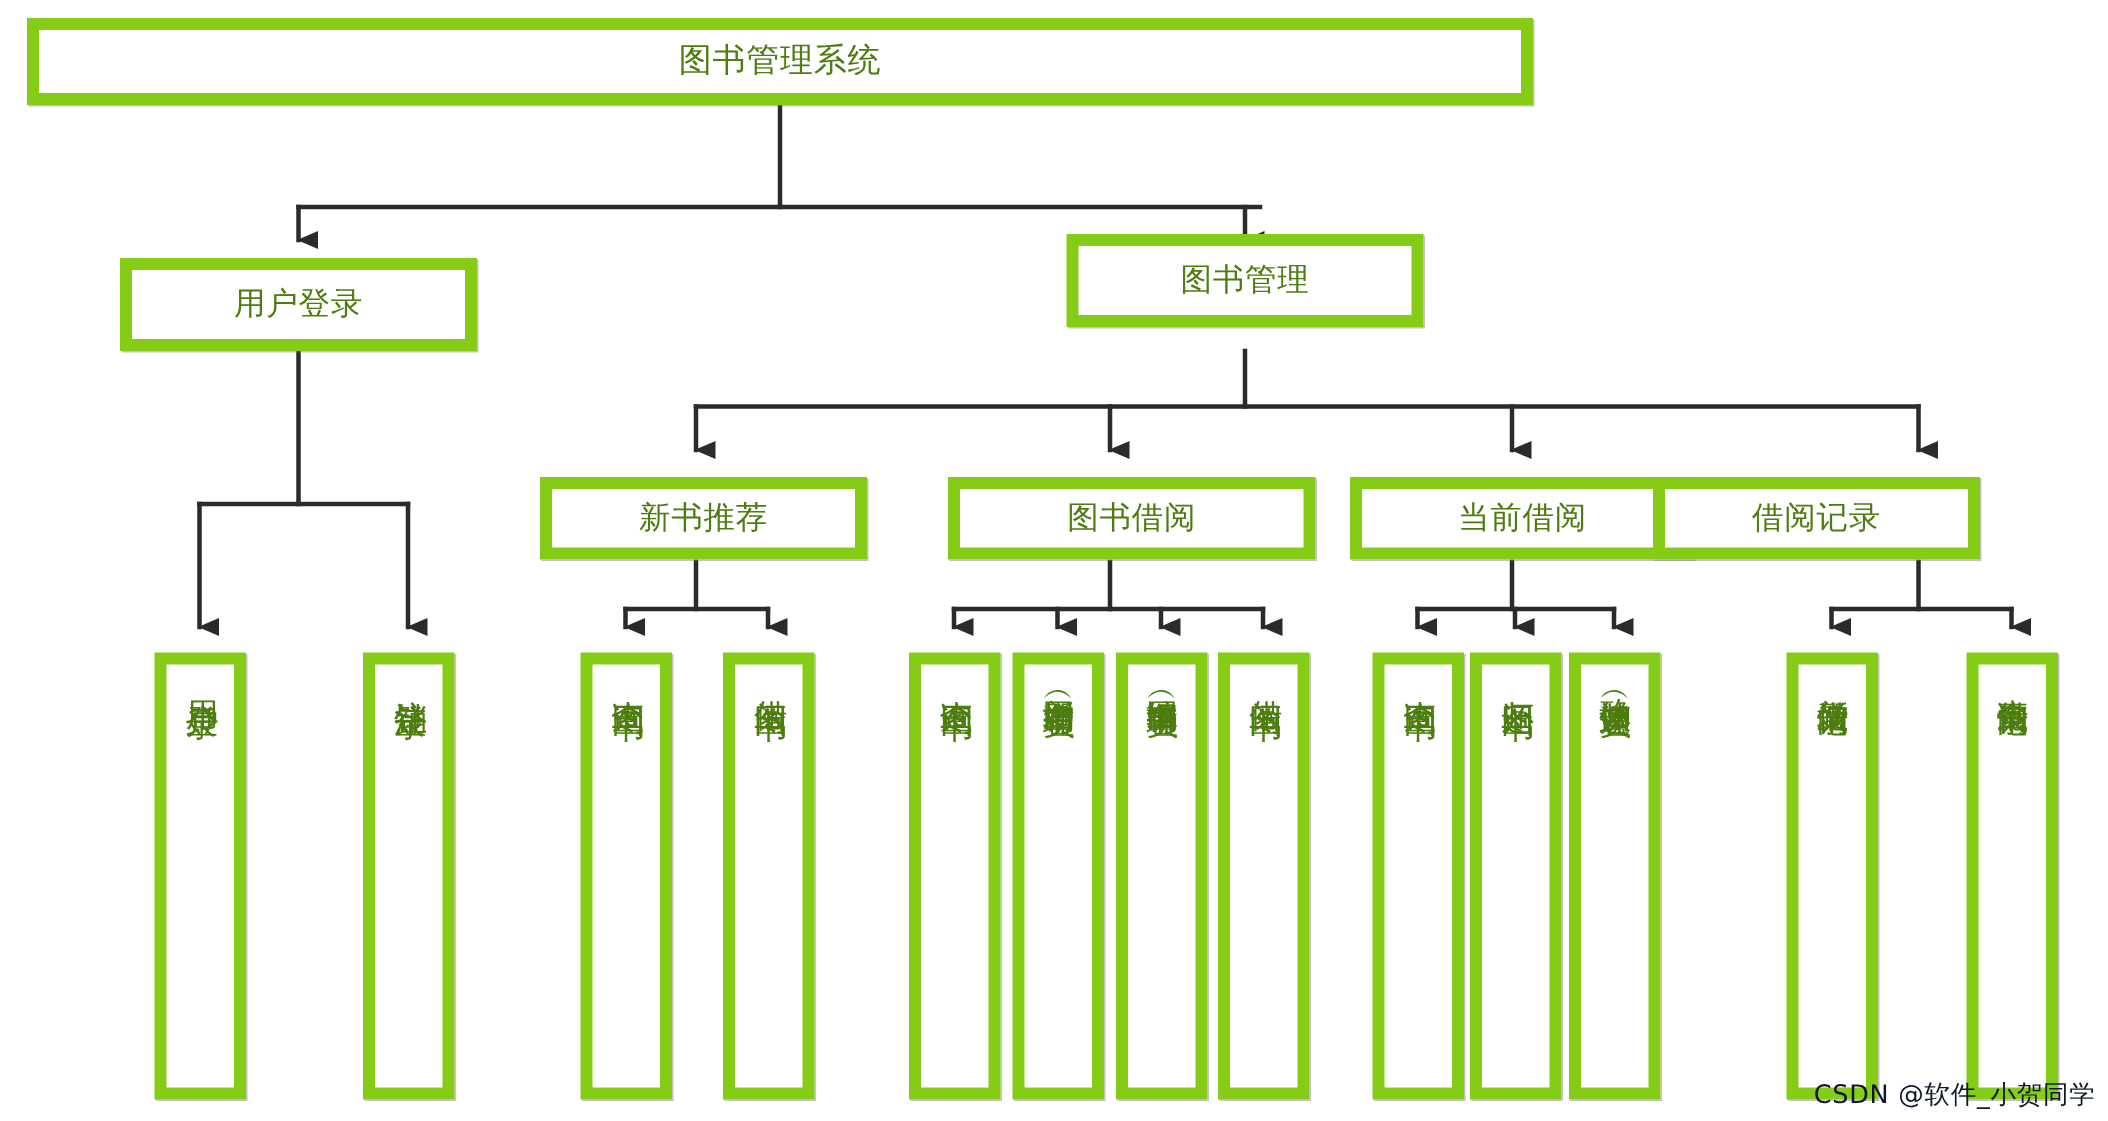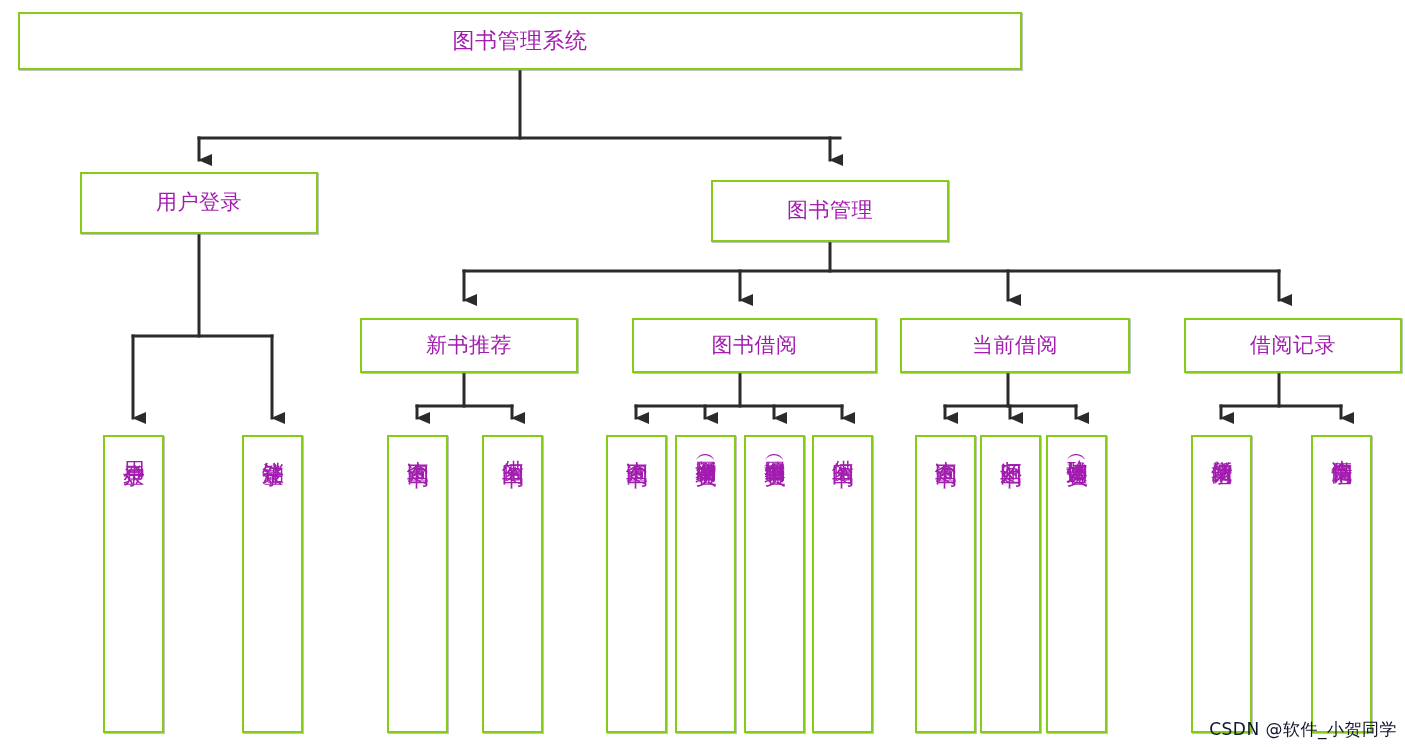--- a/index.html
+++ b/index.html
@@ -23,25 +23,25 @@
     left: 0;
     top: 0;
     width: 1405px;
     height: 747px;
     pointer-events: none;
   }
   .node {
     position: absolute;
     box-sizing: border-box;
     background: #ffffff;
-    border: 2px solid #84cc16;
+    border: 8px solid #84cc16;
     display: flex;
     align-items: center;
     justify-content: center;
-    color: #a21caf;
+    color: #4d7c0f;
     box-shadow: 1px 1px 0 rgba(120,120,120,0.45);
   }
   .node .label {
     display: block;
     text-align: center;
     letter-spacing: 0.5px;
   }
   .node.horizontal .label {
     font-size: 21px;
     line-height: 1.1;
@@ -133,34 +133,34 @@
     </g>
   </svg>
 
   <div class="node horizontal root" style="left:18px; top:12px; width:1004px; height:58px;">
     <span class="label">图书管理系统</span>
   </div>
 
   <div class="node horizontal" style="left:80px; top:172px; width:238px; height:62px;">
     <span class="label">用户登录</span>
   </div>
-  <div class="node horizontal" style="left:711px; top:180px; width:238px; height:62px;">
+  <div class="node horizontal" style="left:711px; top:156px; width:238px; height:62px;">
     <span class="label">图书管理</span>
   </div>
 
   <div class="node horizontal" style="left:360px; top:318px; width:218px; height:55px;">
     <span class="label">新书推荐</span>
   </div>
   <div class="node horizontal" style="left:632px; top:318px; width:245px; height:55px;">
     <span class="label">图书借阅</span>
   </div>
   <div class="node horizontal" style="left:900px; top:318px; width:230px; height:55px;">
     <span class="label">当前借阅</span>
   </div>
-  <div class="node horizontal" style="left:1184px; top:318px; width:218px; height:55px;">
+  <div class="node horizontal" style="left:1102px; top:318px; width:218px; height:55px;">
     <span class="label">借阅记录</span>
   </div>
 
   <div class="node vertical" style="left:103px; top:435px; width:61px; height:298px;">
     <span class="label">用户登录</span>
   </div>
   <div class="node vertical" style="left:242px; top:435px; width:61px; height:298px;">
     <span class="label">注销登录</span>
   </div>
 

